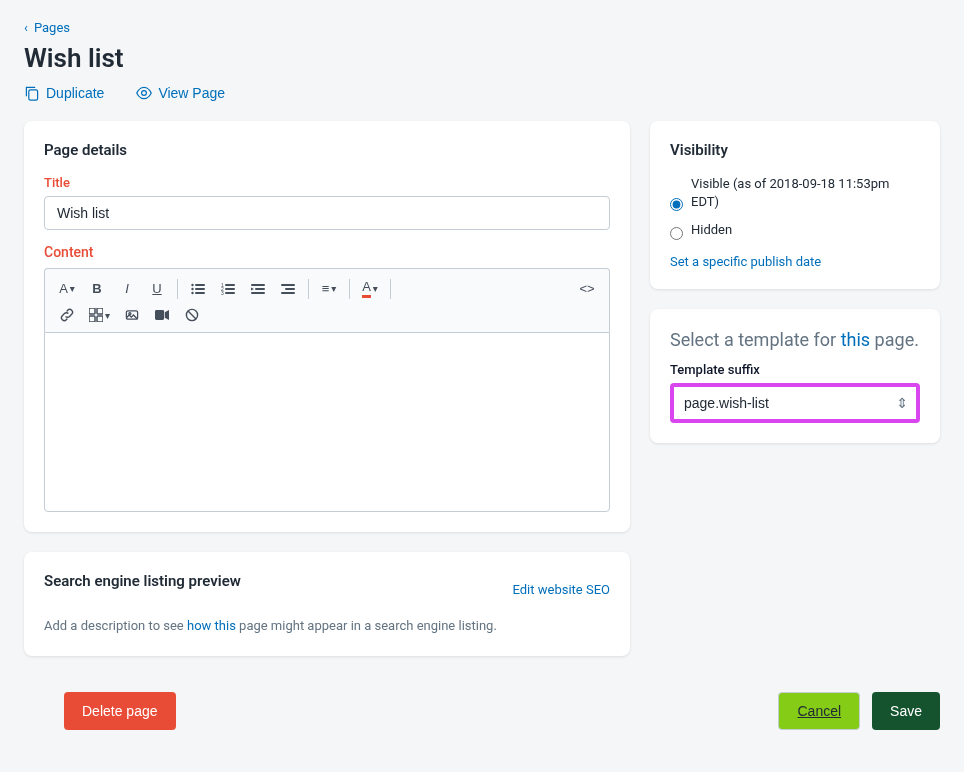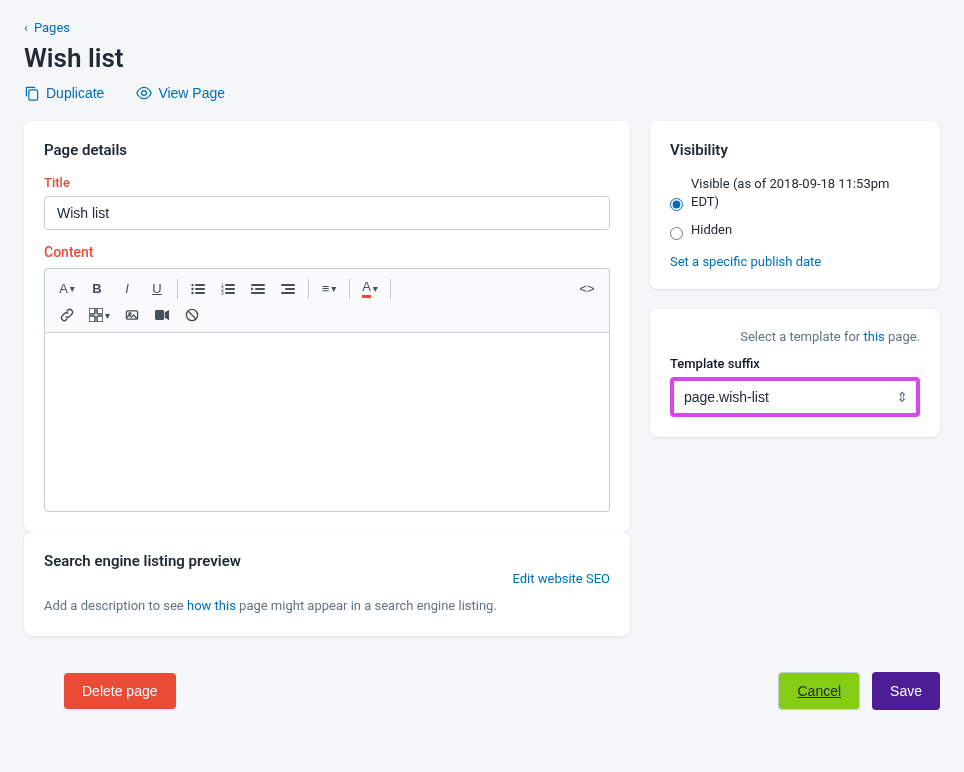--- a/index.html
+++ b/index.html
@@ -45,21 +45,21 @@
       color: #006fbb;
       cursor: pointer;
       font-size: 14px;
       padding: 0;
     }
     .main-layout {
       display: grid;
       grid-template-columns: 1fr 290px;
       gap: 20px;
     }
-    .left-column { display: flex; flex-direction: column; }
+    .left-column { display: flex; flex-direction: column; gap: 20px; }
     .card {
       background: #fff;
       border-radius: 8px;
       box-shadow: 0 1px 3px rgba(0,0,0,0.1);
       padding: 20px;
     }
     .card-title {
       font-size: 15px;
       font-weight: 600;
       color: #212b36;
@@ -133,21 +133,21 @@
       border: 1px solid #c4cdd5;
       border-radius: 0 0 4px 4px;
       min-height: 180px;
       padding: 10px 12px;
       background: #fff;
       outline: none;
     }
     .seo-card .card-header {
       display: flex;
       justify-content: space-between;
-      align-items: flex-end;
+      align-items: center;
       margin-bottom: 10px;
     }
     .edit-seo-link {
       color: #006fbb;
       font-size: 13px;
       text-decoration: none;
       cursor: pointer;
     }
     .seo-description {
       font-size: 13px;
@@ -176,24 +176,23 @@
     }
     .publish-date-link {
       color: #006fbb;
       font-size: 13px;
       cursor: pointer;
       text-decoration: none;
       margin-top: 4px;
       display: inline-block;
     }
     .template-text {
-      font-size: 13px;
+      font-size: 18px;
       color: #637381;
       margin-bottom: 12px;
-      text-align: right;
     }
     .template-link { color: #006fbb; text-decoration: none; }
     .suffix-label {
       font-size: 13px;
       font-weight: 500;
       color: #0f172a;
       margin-bottom: 6px;
     }
     .suffix-select-wrapper {
       position: relative;
@@ -218,21 +217,20 @@
       top: 50%;
       transform: translateY(-50%);
       pointer-events: none;
       color: #637381;
       font-size: 14px;
     }
     
     .page-footer {
       display: flex;
       justify-content: space-between;
-      align-items: center;
       margin-top: 24px;
       padding-top: 12px;
       padding-left: 40px;
     }
     .delete-btn {
       background: #e84c37;
       color: #fff;
       border: none;
       border-radius: 4px;
       padding: 10px 18px;
@@ -248,21 +246,21 @@
       background: #84cc16;
       color: #212b36;
       border: 1px solid #c4cdd5;
       border-radius: 4px;
       padding: 10px 18px;
       font-size: 14px;
       cursor: pointer;
       text-decoration: underline;
     }
     .save-btn {
-      background: #4c1d95;
+      background: #14532d;
       color: #fff;
       border: none;
       border-radius: 4px;
       padding: 10px 18px;
       font-size: 14px;
       font-weight: 500;
       cursor: not-allowed;
     }
   </style>
 </head>

